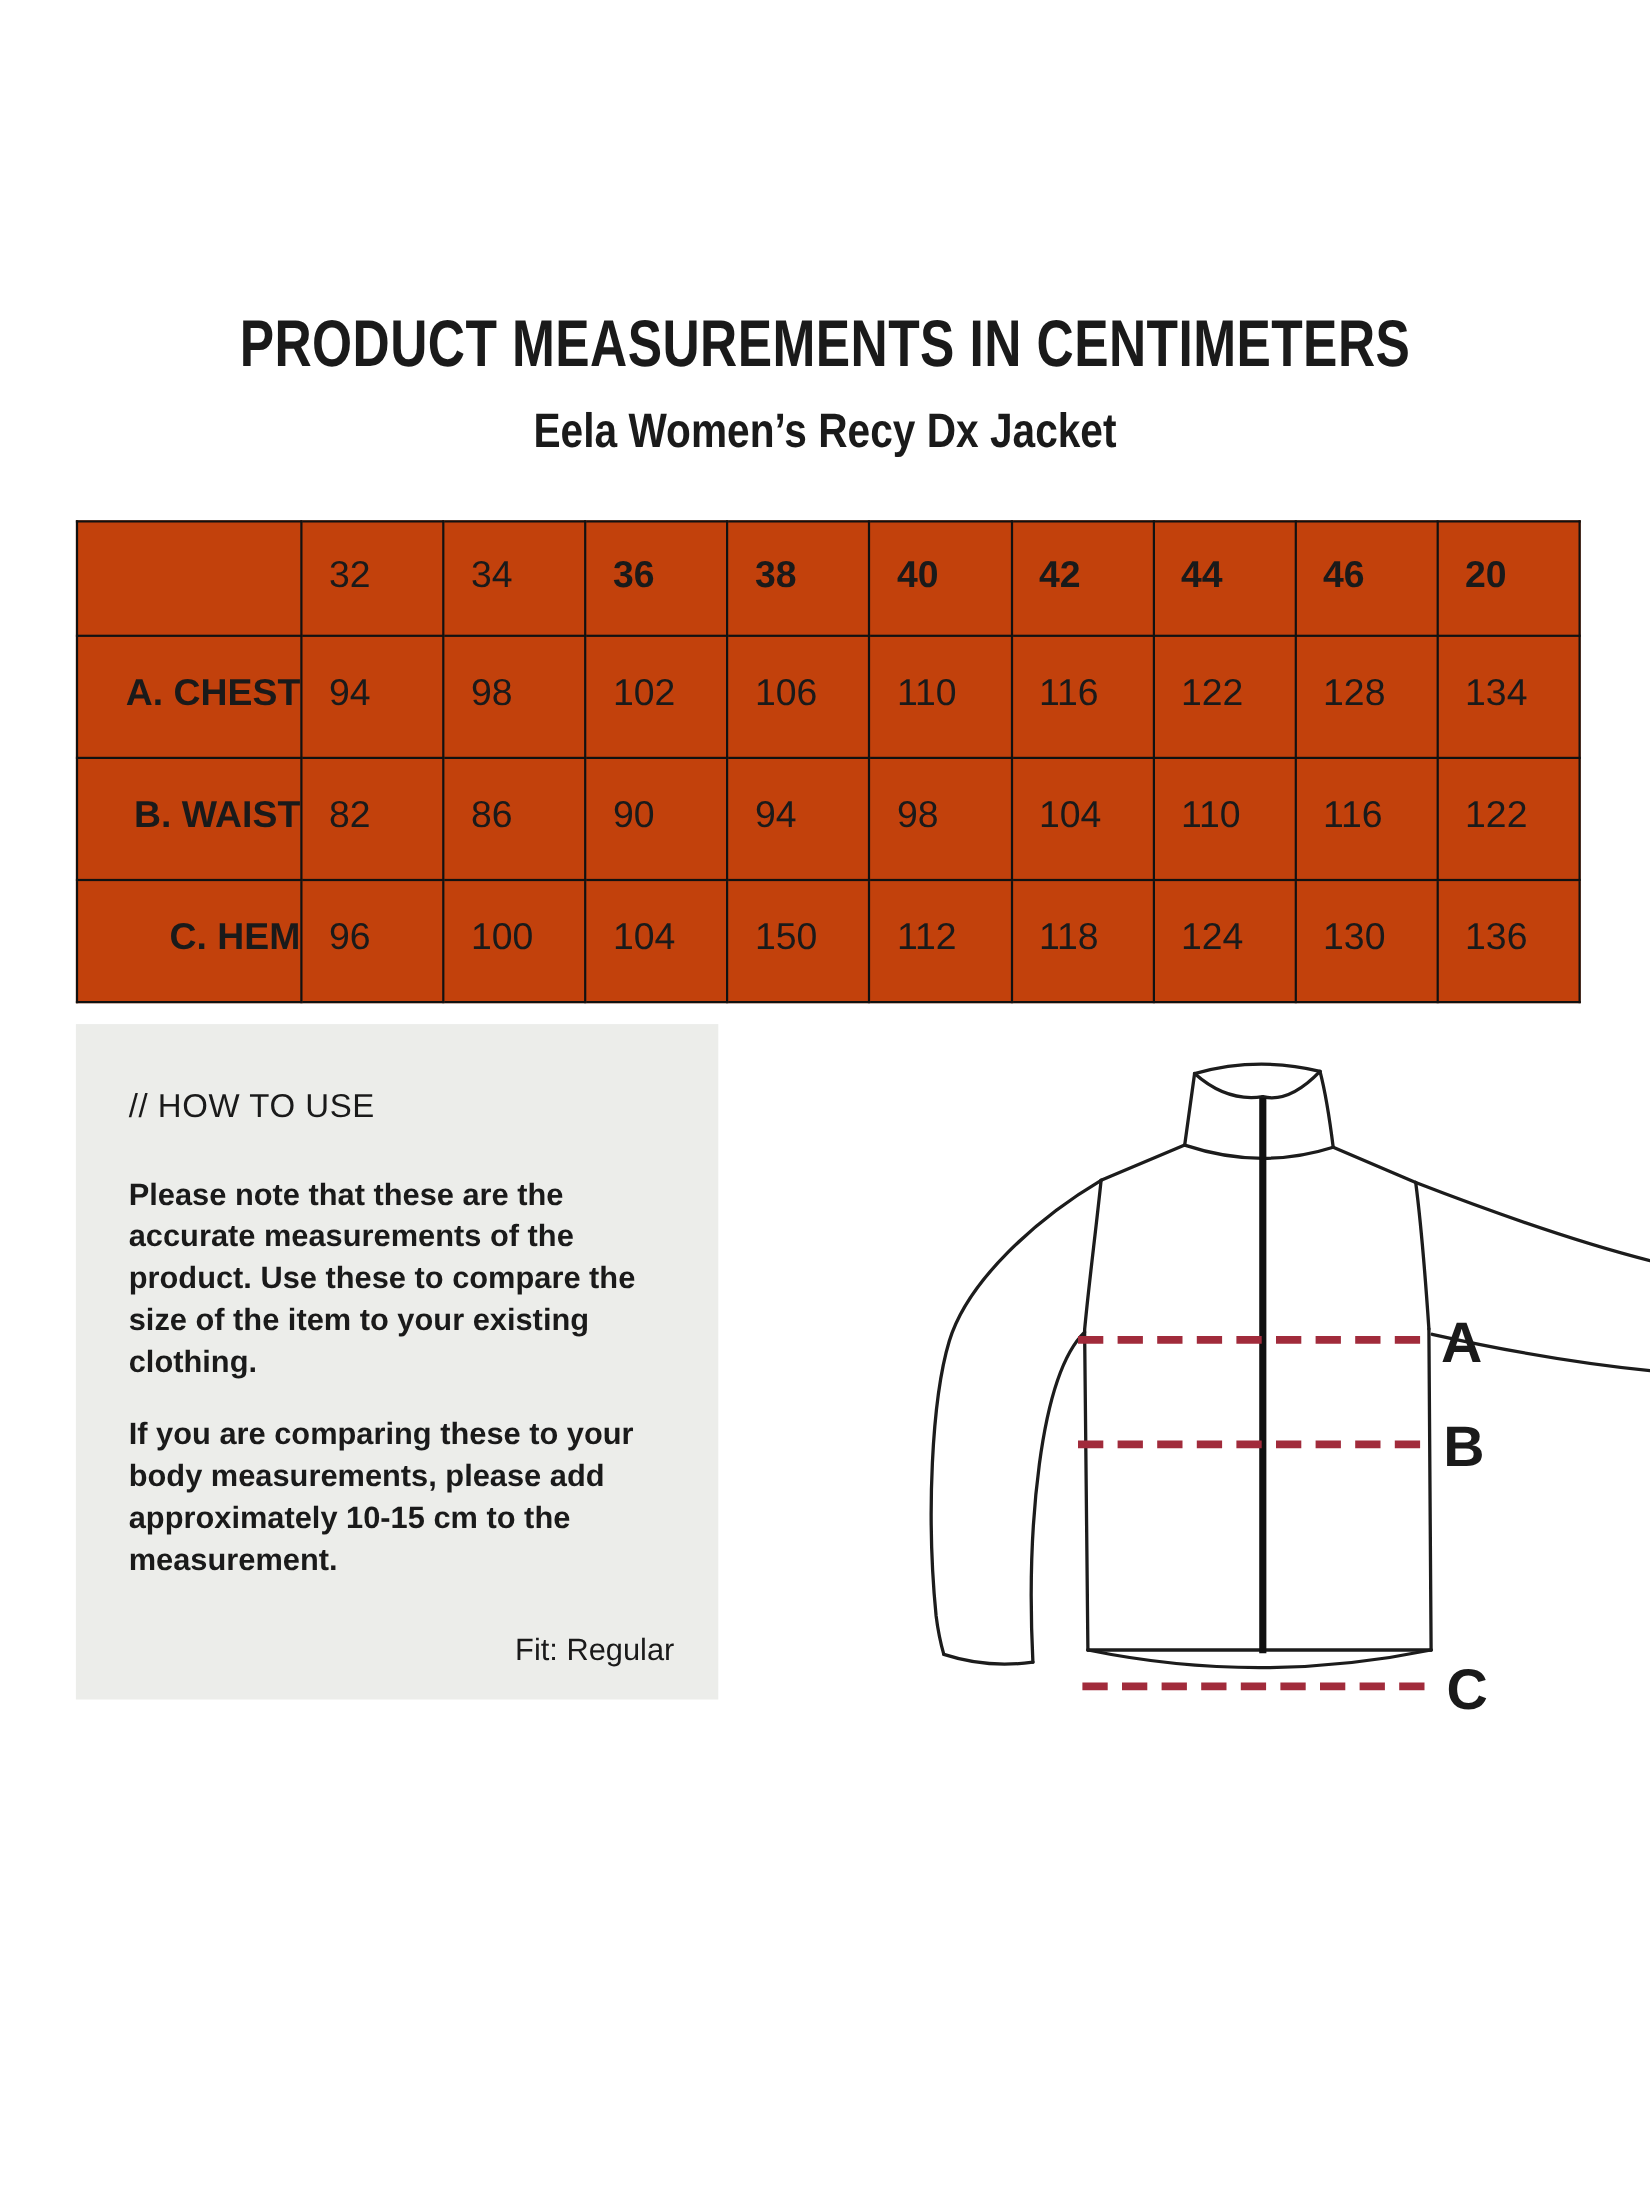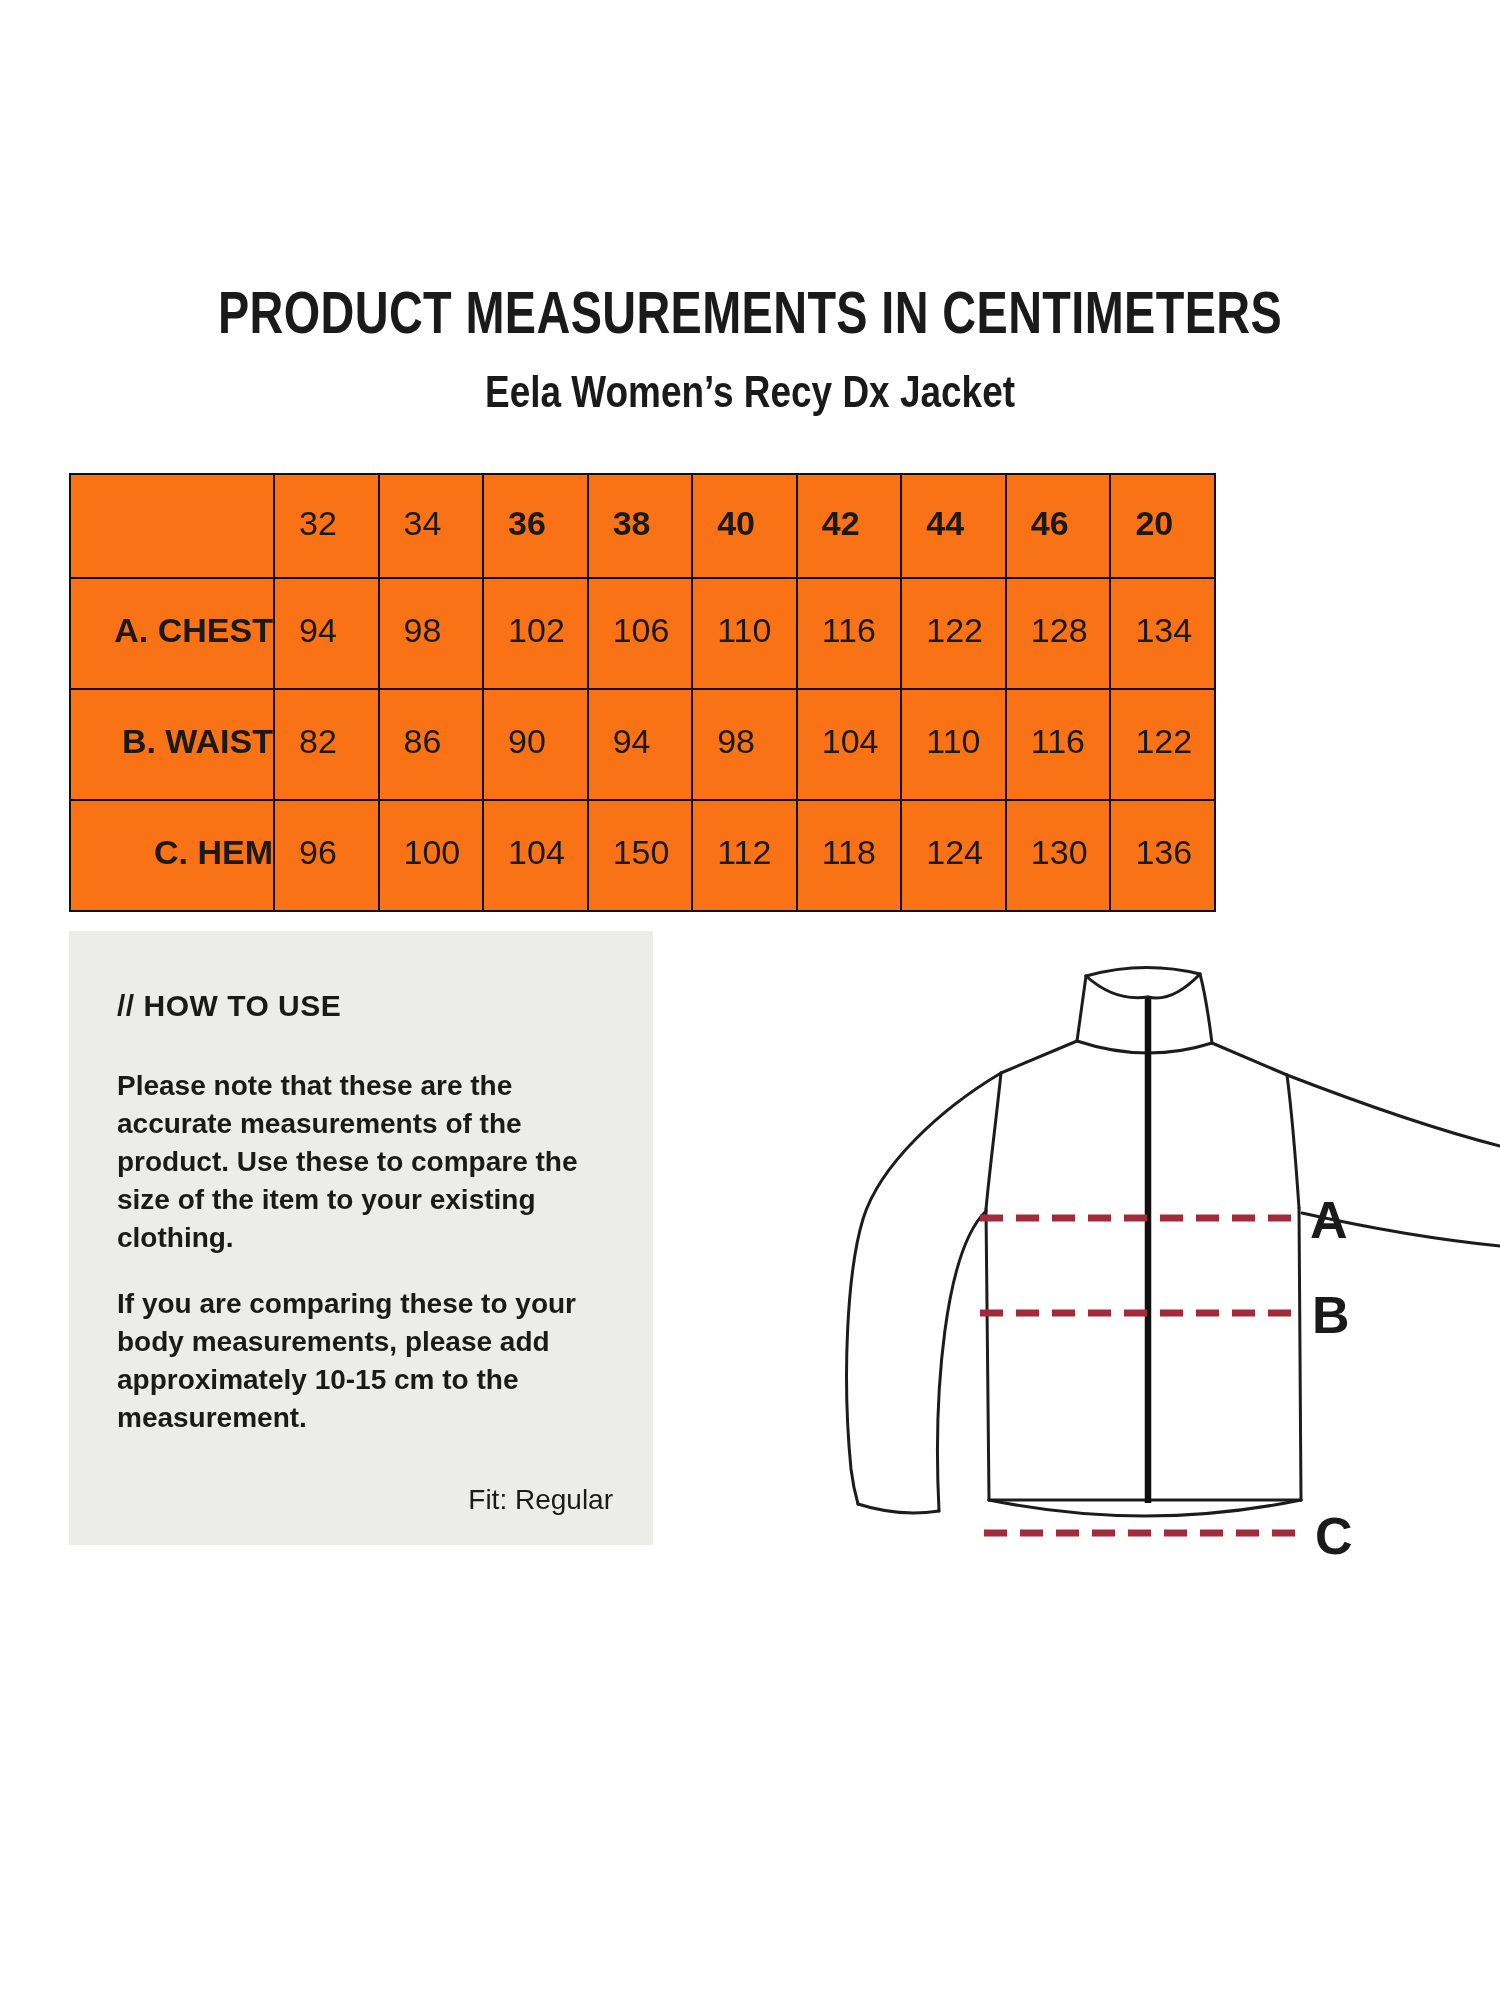--- a/index.html
+++ b/index.html
@@ -19,40 +19,40 @@
     transform:scaleX(0.78);transform-origin:50% 50%;
     letter-spacing:0.5px;white-space:nowrap;
   }
   .subtitle{
     position:absolute;top:322px;left:0;width:1500px;
     text-align:center;font-size:44px;font-weight:700;line-height:1.1;
     transform:scaleX(0.84);transform-origin:50% 50%;white-space:nowrap;
   }
 
   table.size-table{
-    position:absolute;left:69px;top:427px;width:1147px;
-    border-collapse:collapse;table-layout:fixed;background:#f97316;
+    position:absolute;left:69px;top:427px;width:1368px;
+    border-collapse:collapse;table-layout:fixed;background:#c2410c;
   }
   table.size-table td,table.size-table th{
     border:2px solid var(--border);
     font-size:34px;font-weight:400;text-align:left;
     padding:0 0 6px 24px;vertical-align:middle;color:var(--text);
   }
   table.size-table tr.header-row td{height:96px;}
   table.size-table tr.data-row td{height:103px;}
   table.size-table td.bold{font-weight:700;border-radius:18px;}
   table.size-table td.row-label{font-weight:700;padding-left:25px;text-align:right;}
 
   .howto-box{
     position:absolute;left:69px;top:885px;width:584px;height:614px;
     background:var(--boxbg);box-sizing:border-box;
     padding:58px 40px 0 48px;
   }
   .howto-heading{
-    font-size:30px;font-weight:700;letter-spacing:0.5px;margin:0 0 0 0;
+    font-size:30px;font-weight:400;letter-spacing:0.5px;margin:0 0 0 0;
   }
   .howto-para{
     font-size:28px;line-height:38px;margin:44px 0 0 0;
     white-space:pre-line;
     font-weight:bold;
   }
   .howto-para + .howto-para{margin-top:28px;}
   .fit-line{
     font-size:28px;line-height:34px;margin:46px 0 0 0;text-align:right;
   }

